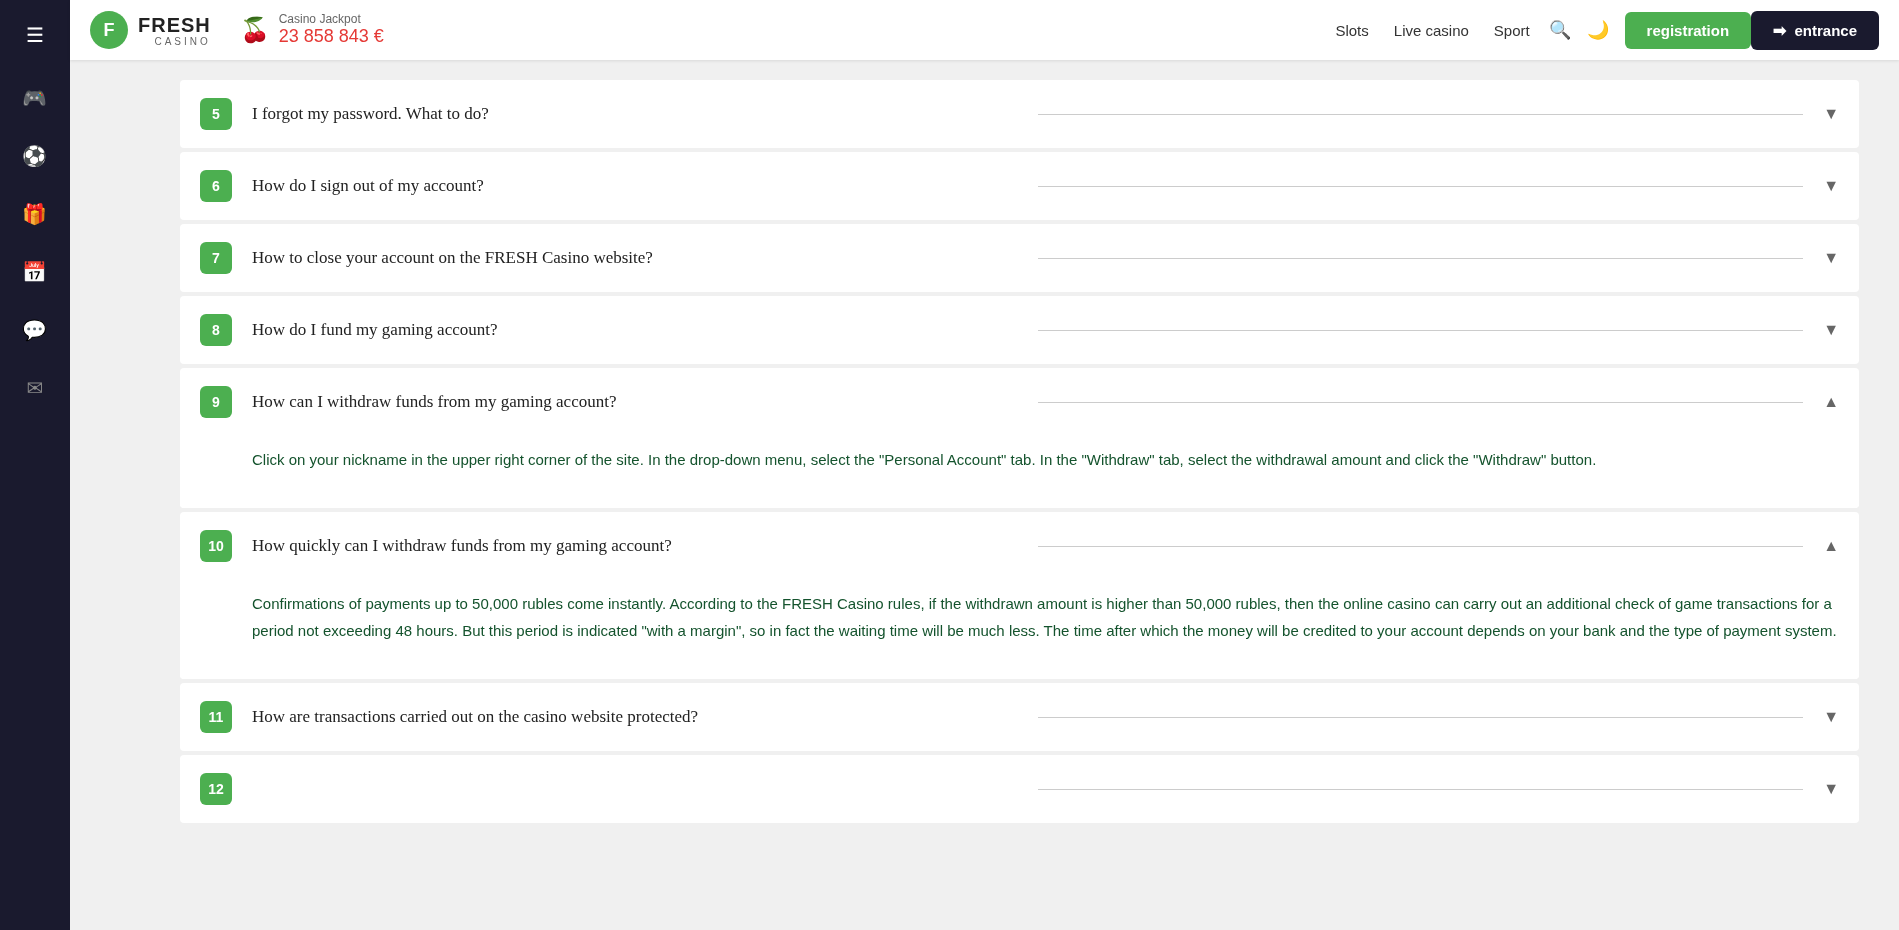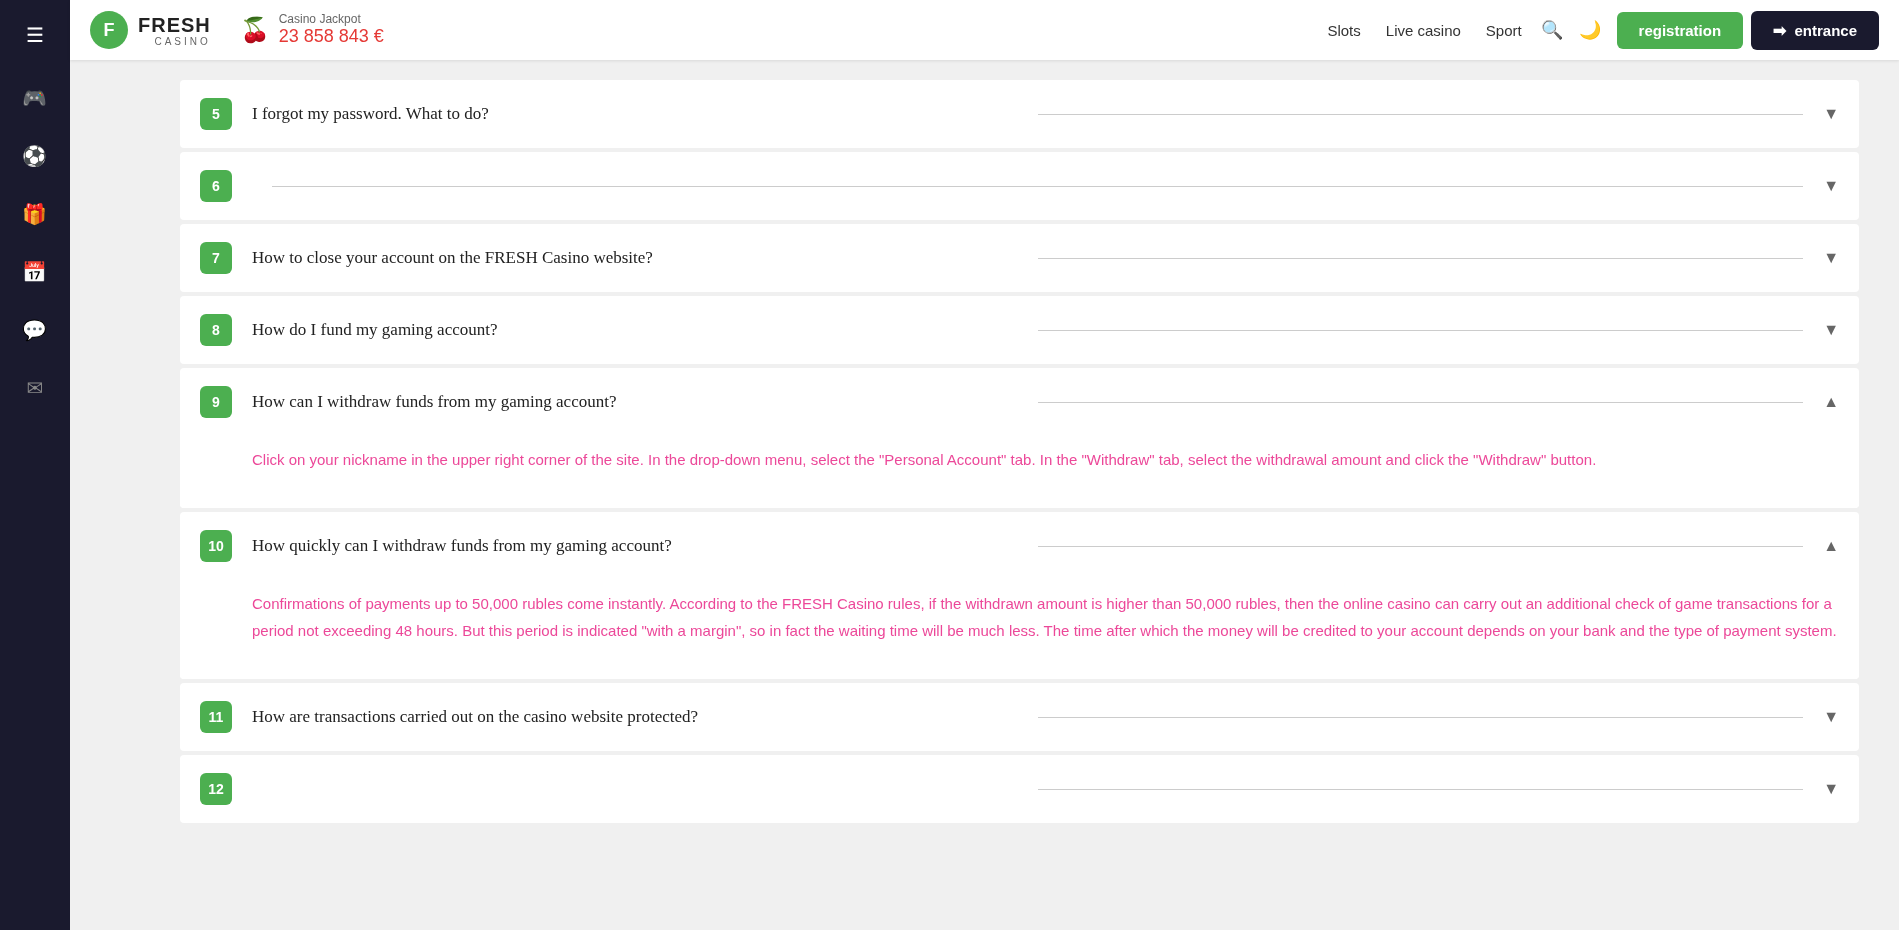--- a/index.html
+++ b/index.html
@@ -120,21 +120,20 @@
     }
     .btn-registration {
       background: #4caf50;
       color: white;
       border: none;
       padding: 10px 22px;
       border-radius: 6px;
       font-size: 15px;
       font-weight: bold;
       cursor: pointer;
-      margin-right: 8px;
     }
     .btn-entrance {
       background: #1a1a2e;
       color: white;
       border: none;
       padding: 10px 22px;
       border-radius: 6px;
       font-size: 15px;
       font-weight: bold;
       cursor: pointer;
@@ -196,21 +195,21 @@
       margin: 0 20px;
     }
     .faq-chevron {
       font-size: 16px;
       color: #666;
       flex-shrink: 0;
     }
     .faq-body {
       padding: 10px 20px 25px 72px;
       font-size: 15px;
-      color: #ec4899;
+      color: #14532d;
       line-height: 1.8;
       background: white;
     }
     .faq-body p {
       margin-bottom: 10px;
     }
 
     
     .faq-item.expanded .faq-chevron::before { content: '▲'; }
     .faq-item.collapsed .faq-chevron::before { content: '▼'; }
@@ -266,20 +265,21 @@
       <div class="faq-number">5</div>
       <span class="faq-question">I forgot my password. What to do?</span>
       <div class="faq-line"></div>
       <span class="faq-chevron"></span>
     </div>
   </div>
 
   <div class="faq-item collapsed">
     <div class="faq-header">
       <div class="faq-number">6</div>
+      <span class="faq-question">How do I sign out of my account?</span>
       <div class="faq-line"></div>
       <span class="faq-chevron"></span>
     </div>
   </div>
 
   <div class="faq-item collapsed">
     <div class="faq-header">
       <div class="faq-number">7</div>
       <span class="faq-question">How to close your account on the FRESH Casino website?</span>
       <div class="faq-line"></div>

